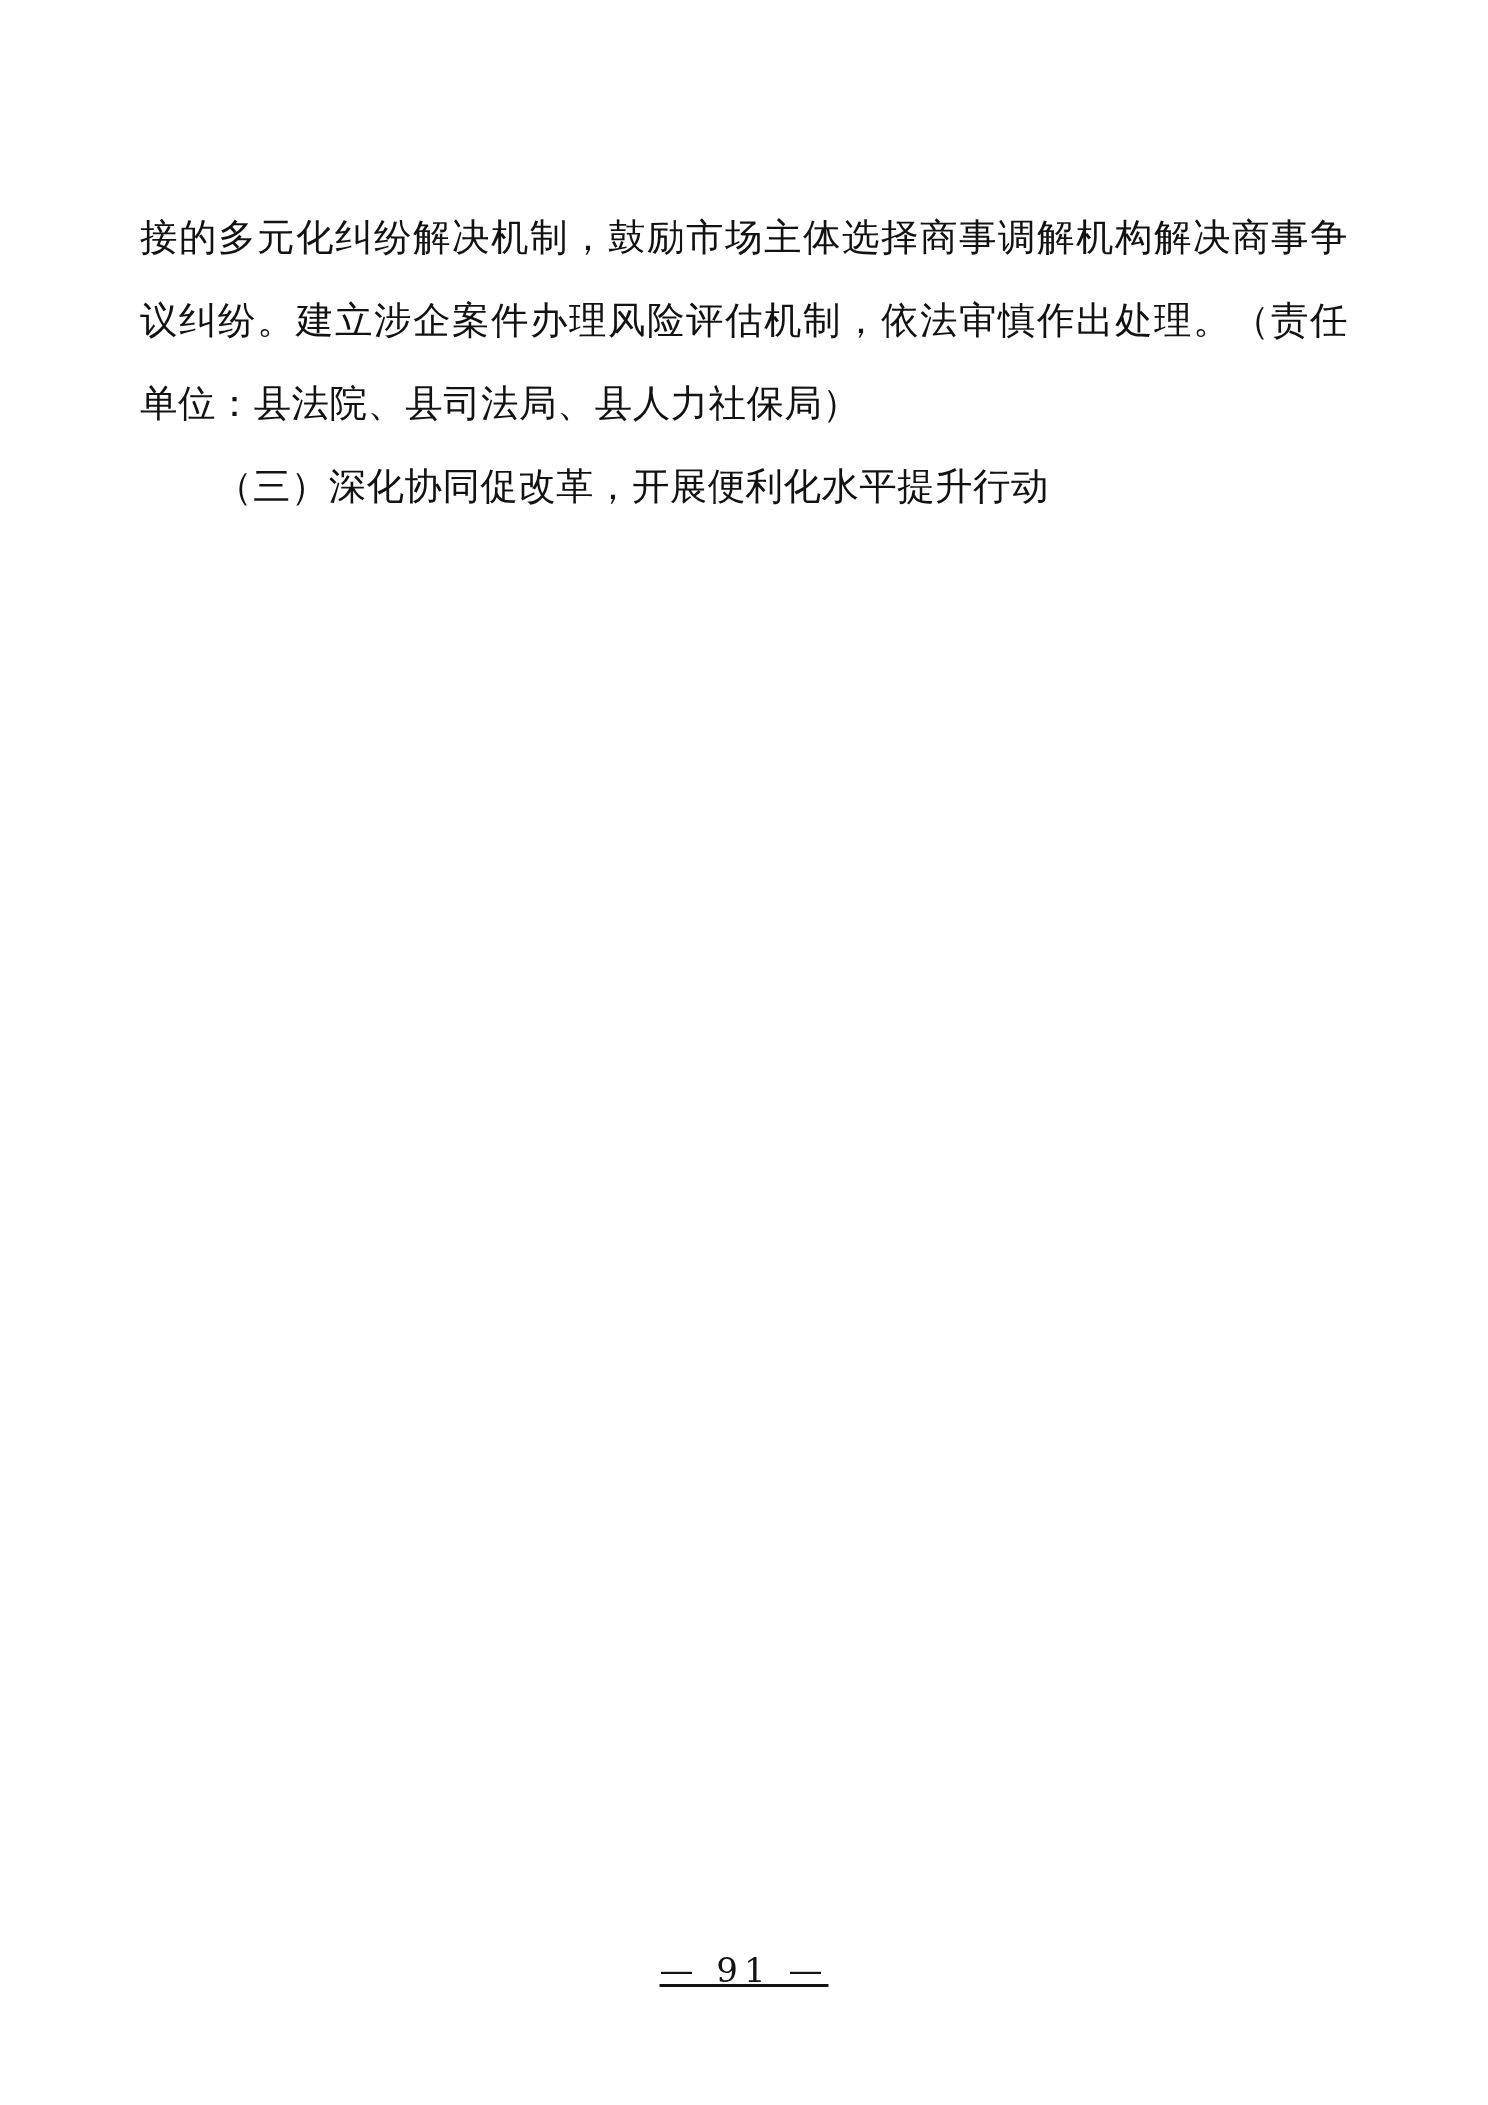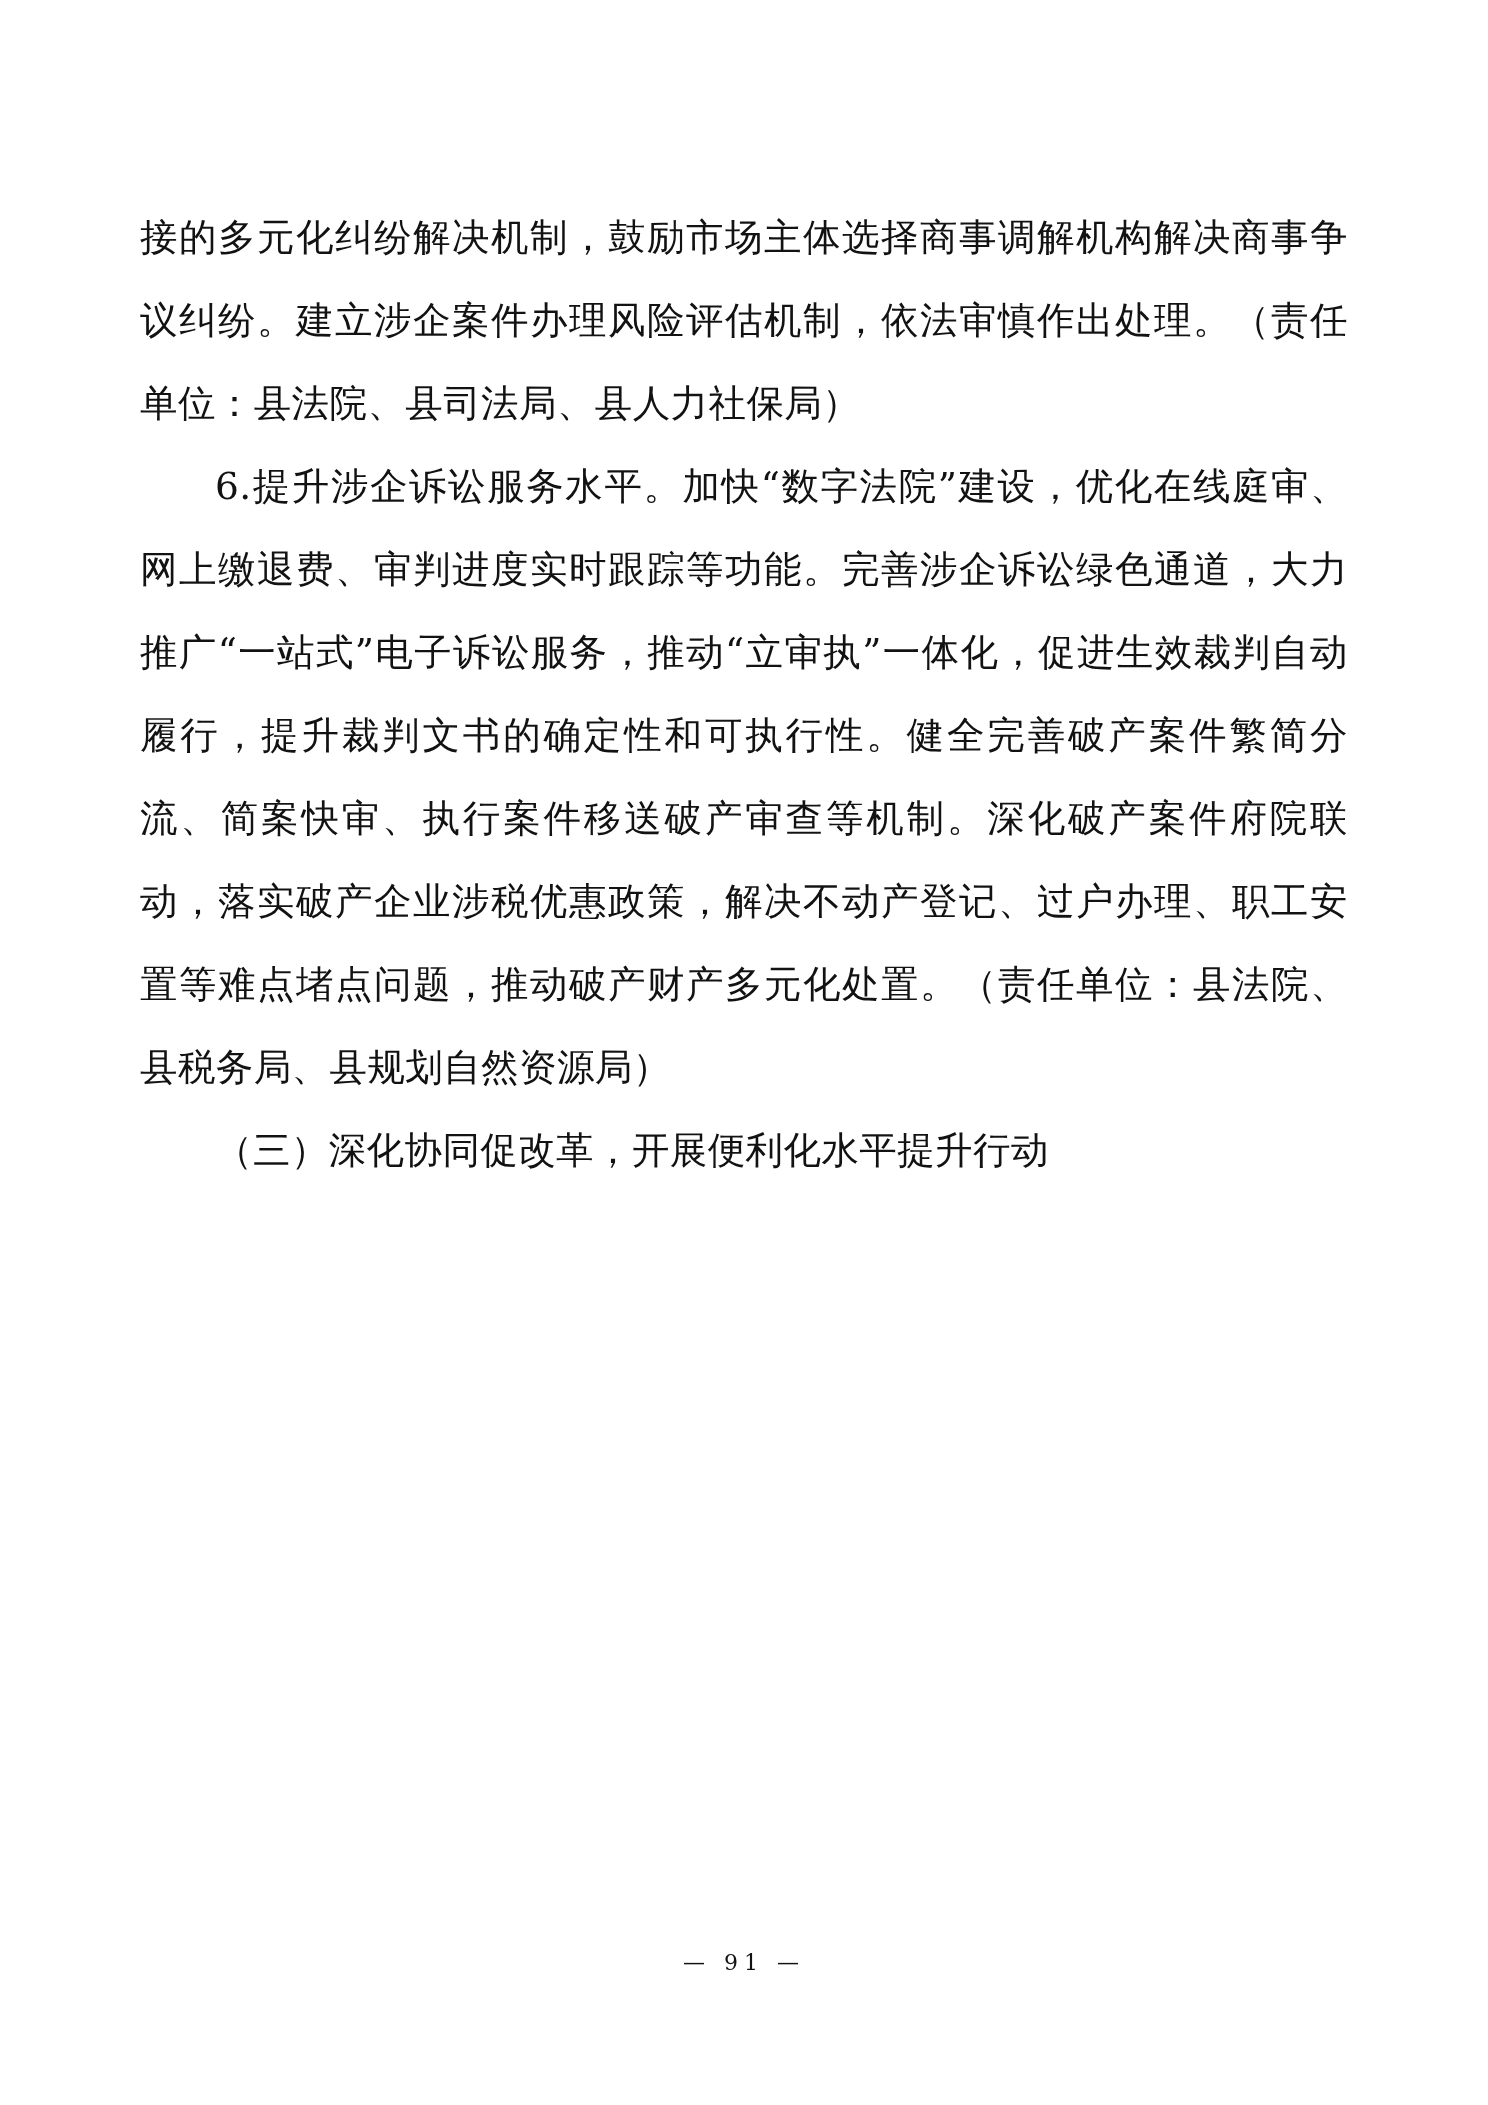--- a/index.html
+++ b/index.html
@@ -36,28 +36,28 @@
   .para.indent {
     text-indent: 75px;
   }
   .footer {
     position: absolute;
     left: 0;
     right: 0;
     top: 1950px;
     text-align: center;
     font-family: "DejaVu Serif", "Liberation Serif", serif;
-    font-size: 22px;
+    font-size: 34px;
     color: #121212;
     letter-spacing: 6px;
+    text-decoration: underline;
   }
 </style>
 </head>
 <body>
 
 <div class="page">
   <div class="content">
     <p class="para">接的多元化纠纷解决机制，鼓励市场主体选择商事调解机构解决商事争议纠纷。建立涉企案件办理风险评估机制，依法审慎作出处理。（责任单位：县法院、县司法局、县人力社保局）</p>
-    <p class="para indent">6.提升涉企诉讼服务水平。加快“数字法院”建设，优化在线庭审、网上缴退费、审判进度实时跟踪等功能。完善涉企诉讼绿色通道，大力推广“一站式”电子诉讼服务，推动“立审执”一体化，促进生效裁判自动履行，提升裁判文书的确定性和可执行性。健全完善破产案件繁简分流、简案快审、执行案件移送破产审查等机制。深化破产案件府院联动，落实破产企业涉税优惠政策，解决不动产登记、过户办理、职工安置等难点堵点问题，推动破产财产多元化处置。（责任单位：县法院、县税务局、县规划自然资源局）</p>
     <p class="para indent">（三）深化协同促改革，开展便利化水平提升行动</p>
   </div>
   <div class="footer">— 91 —</div>
 </div>
 
 </body></html>

